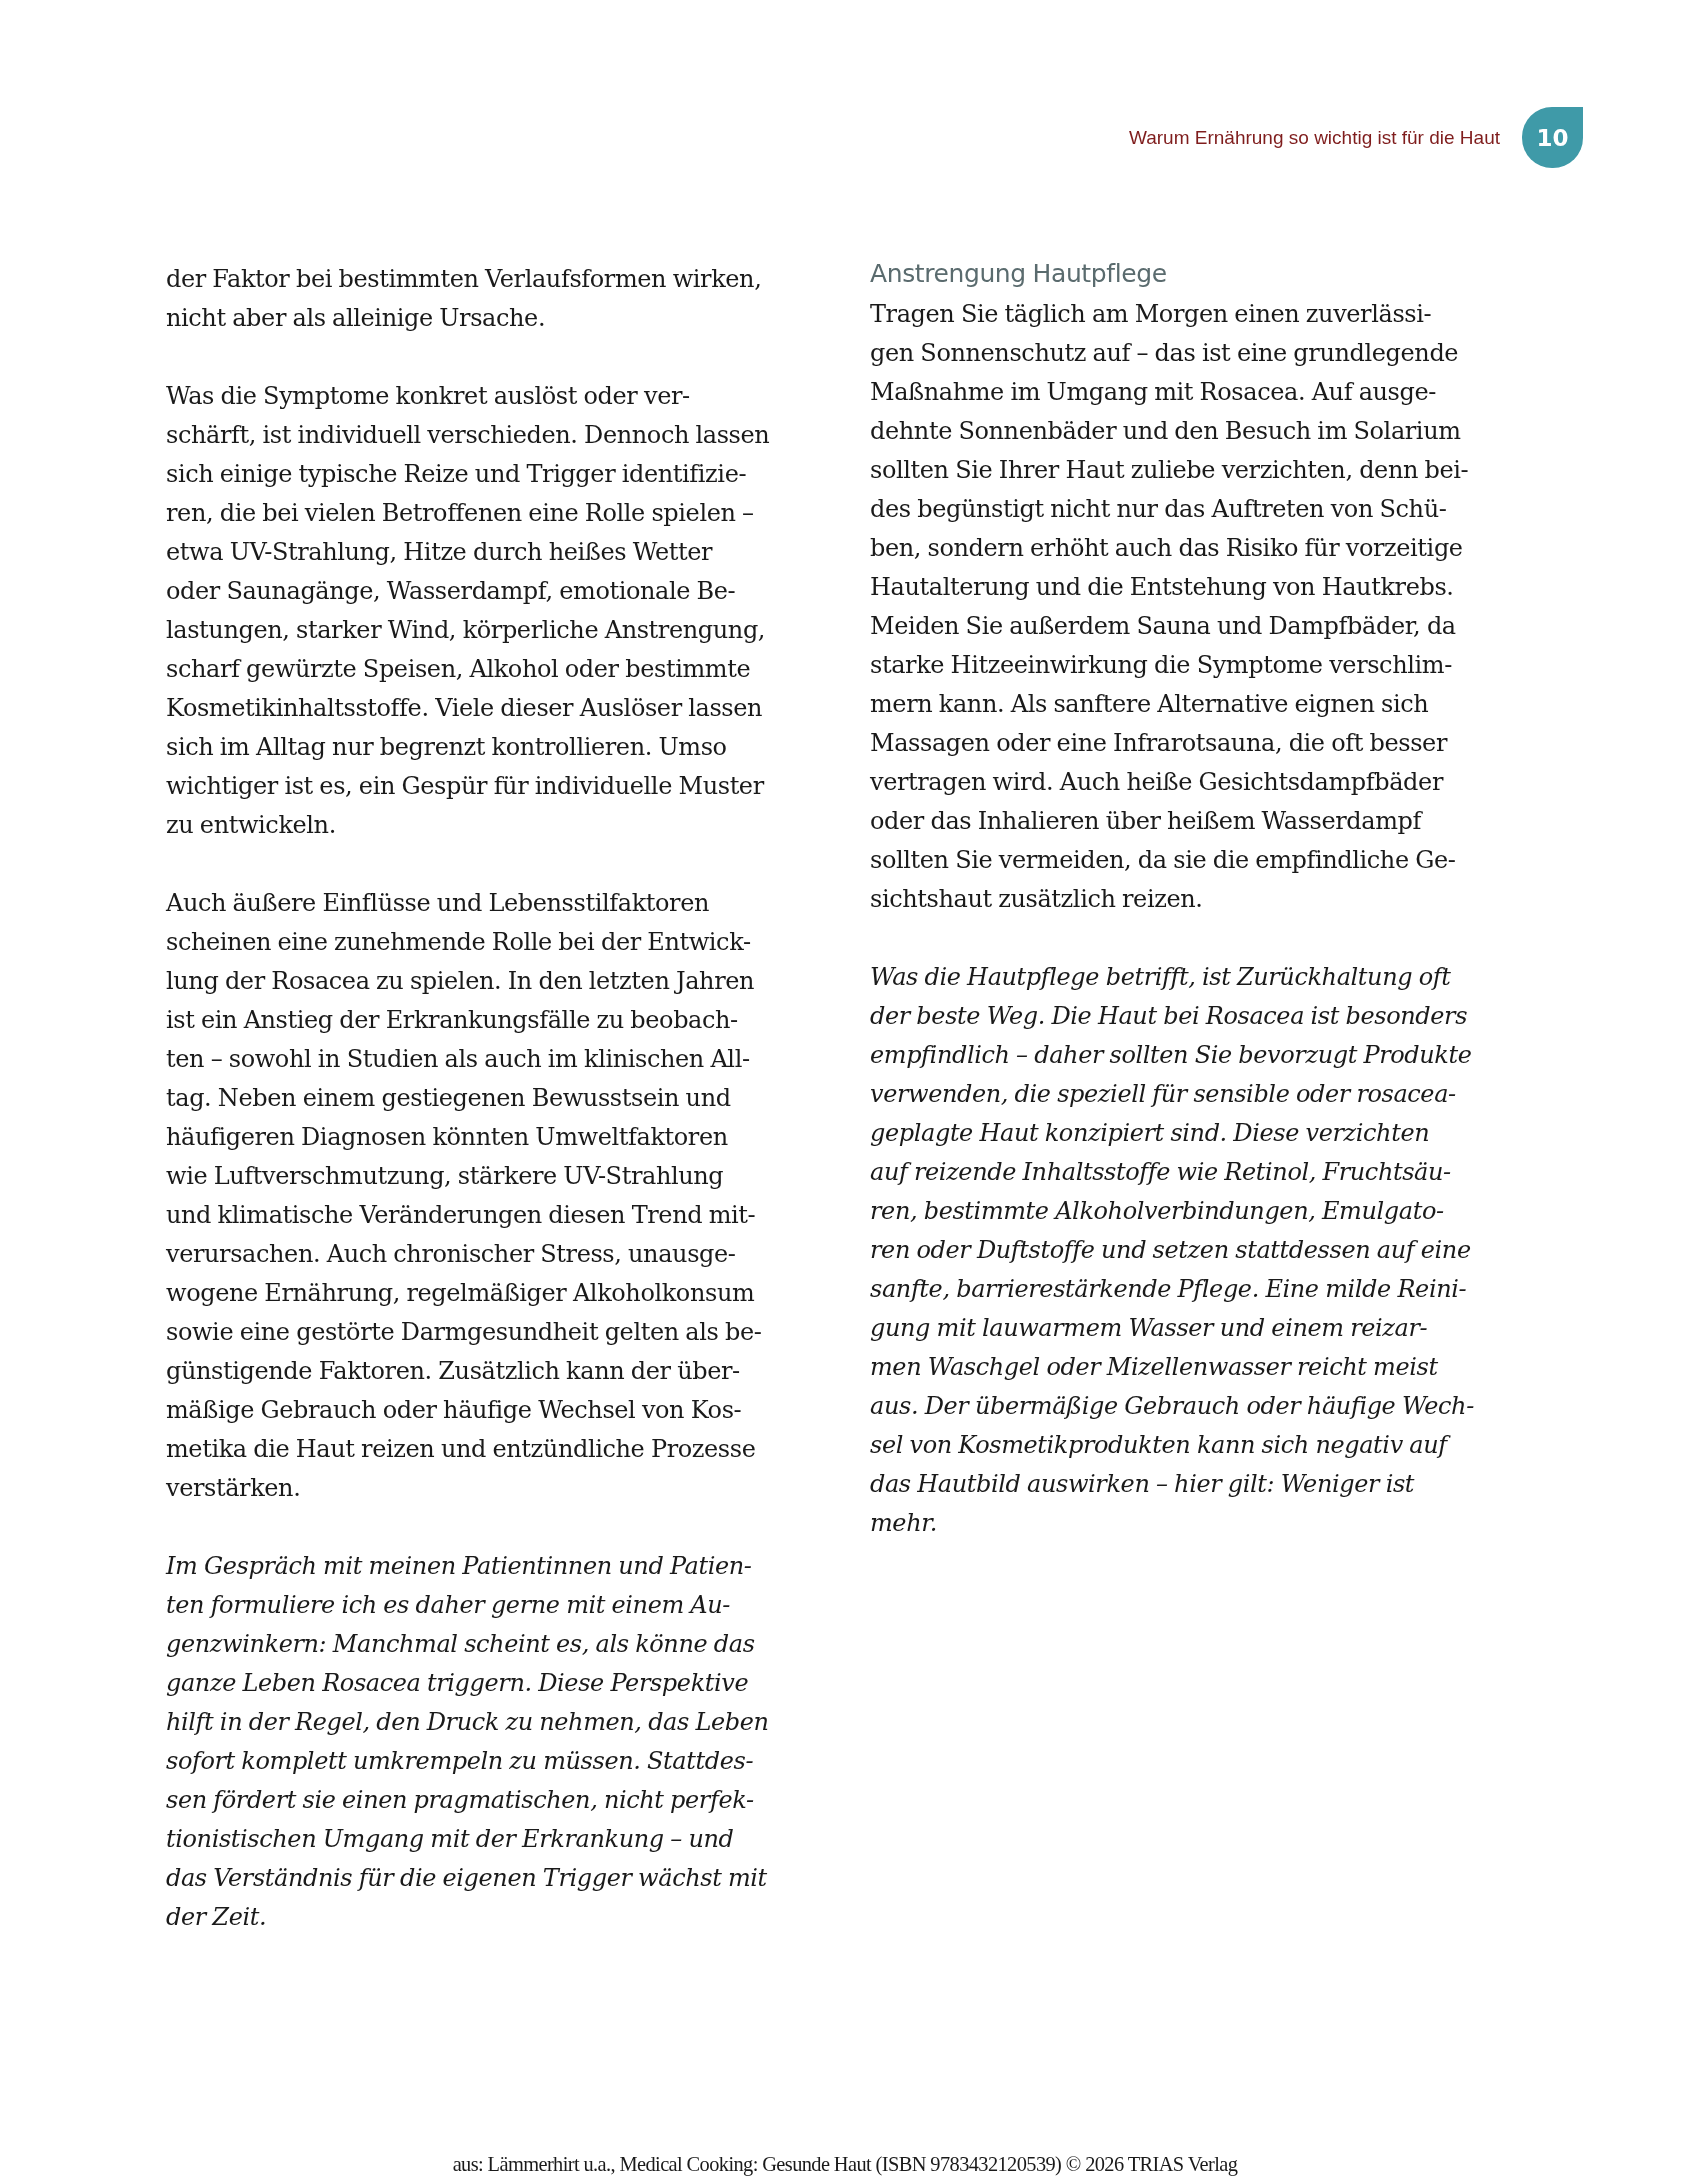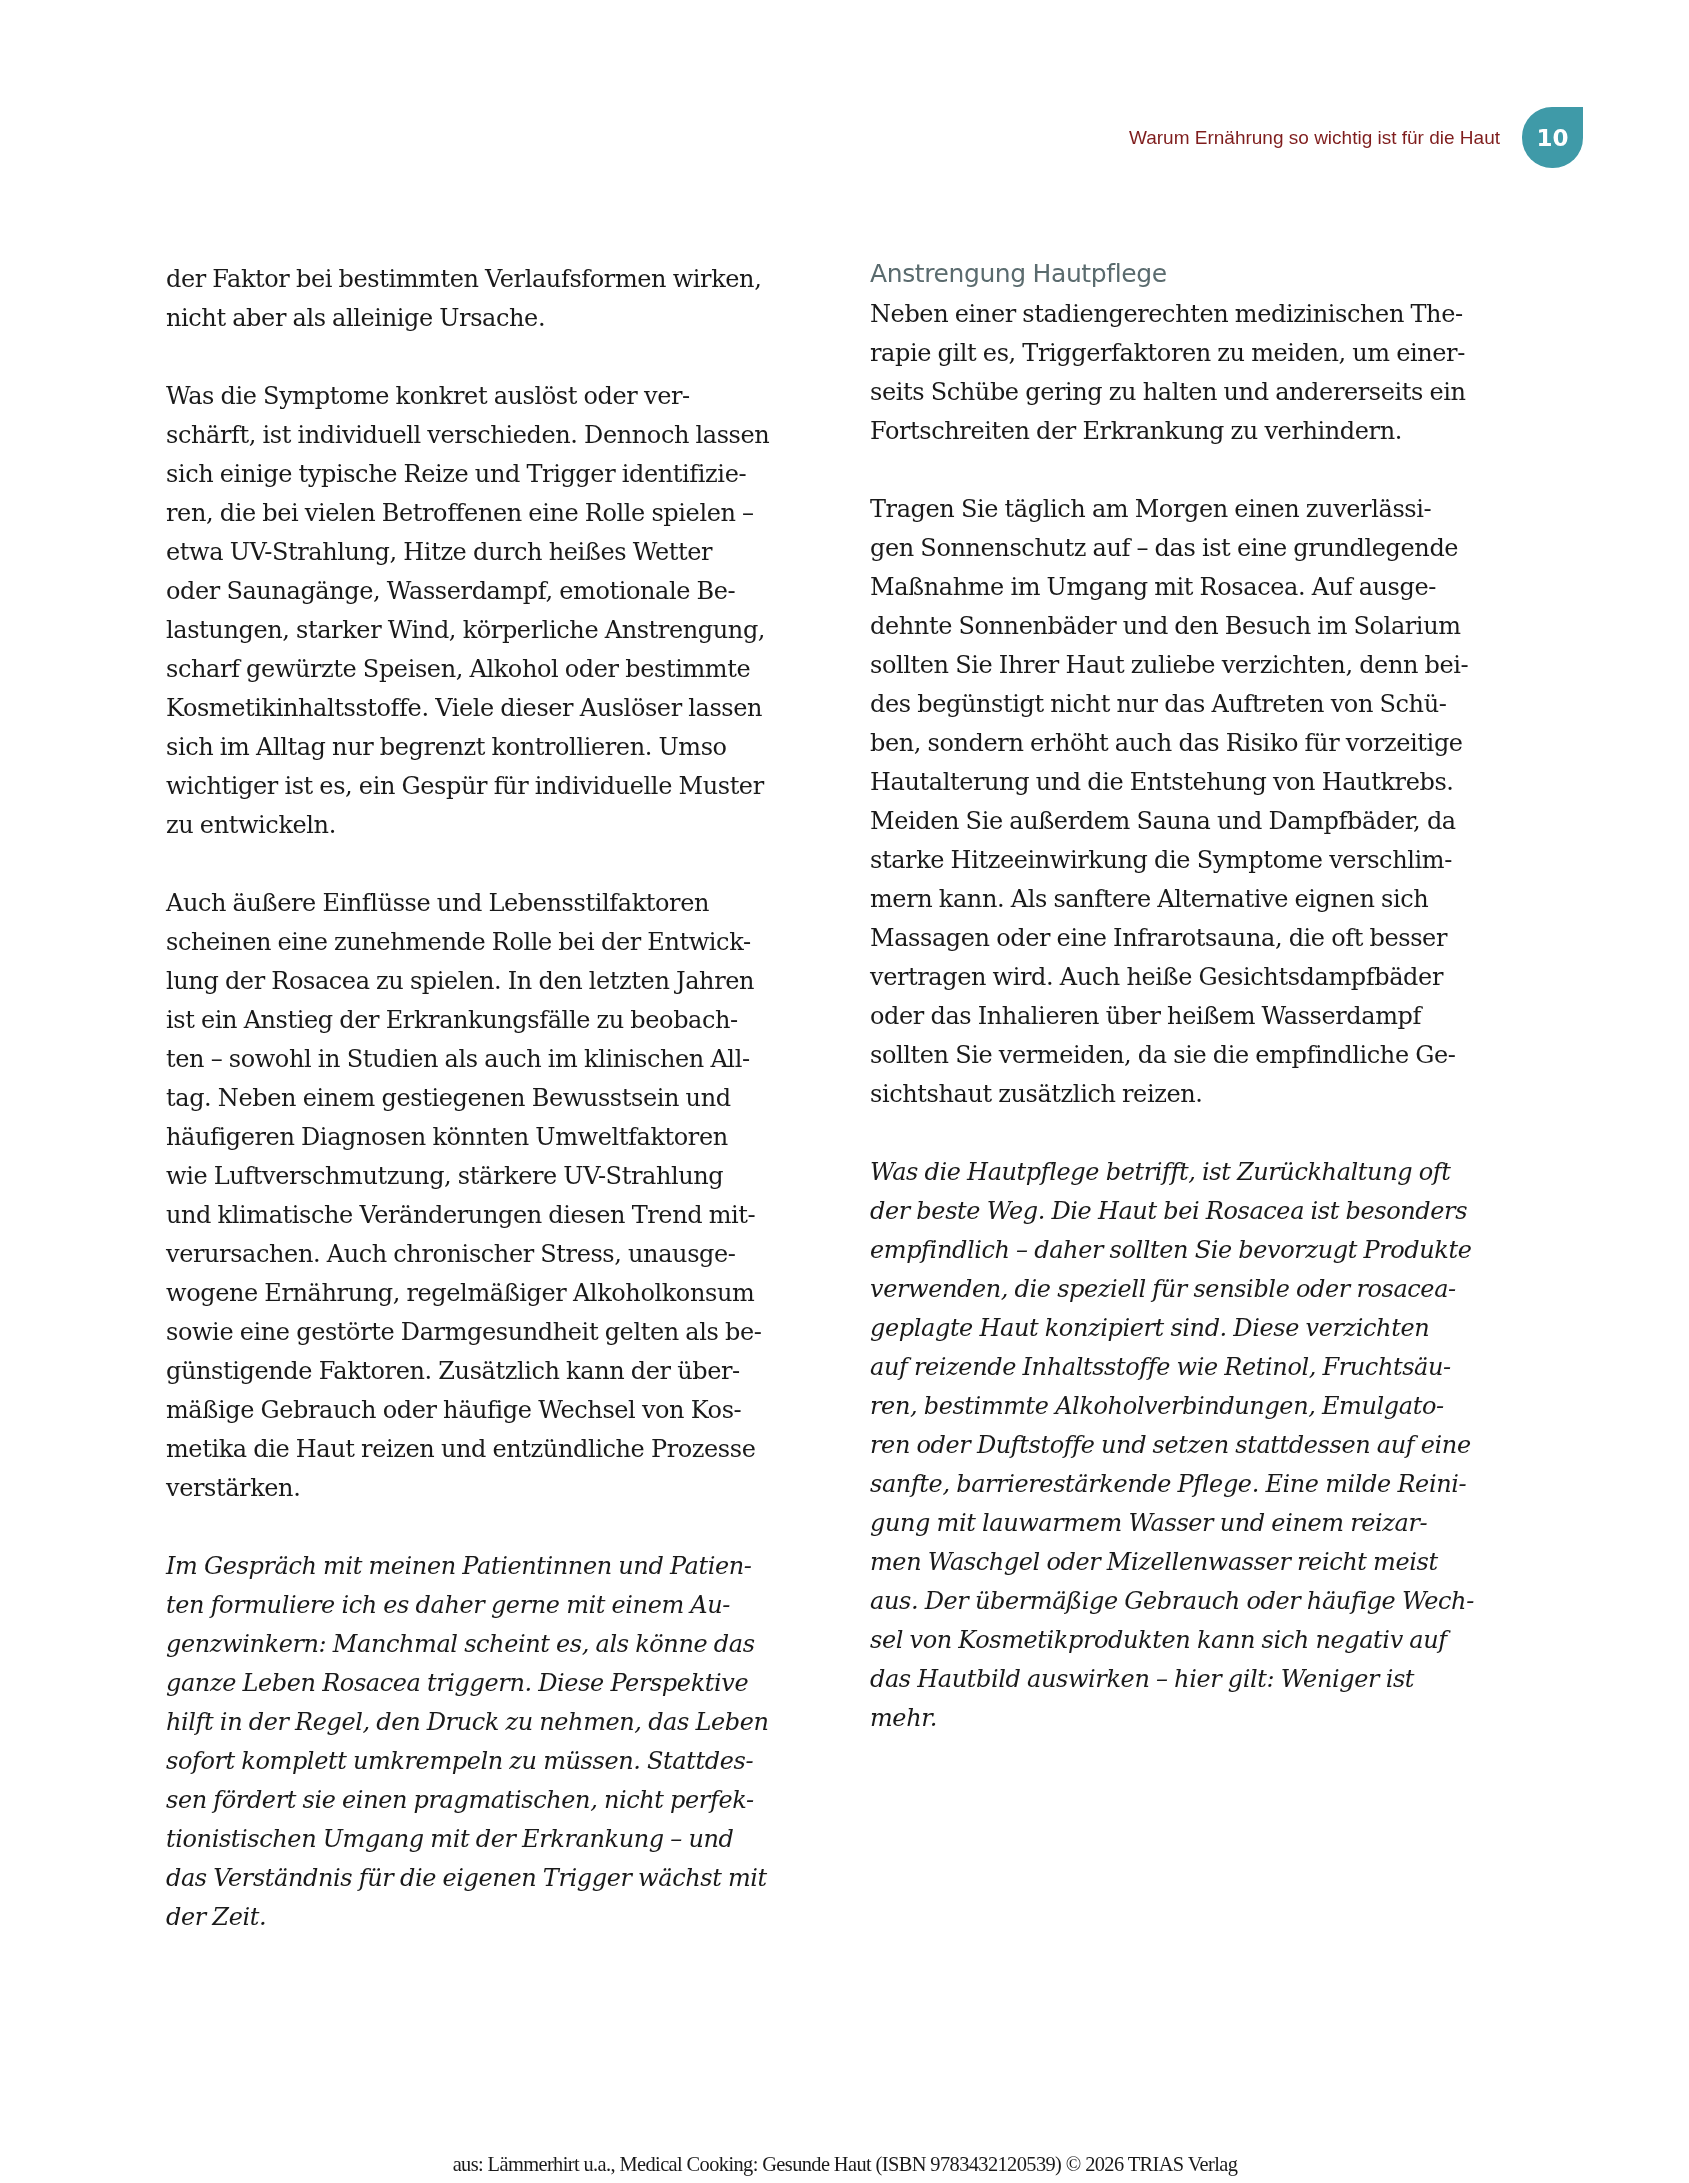--- a/index.html
+++ b/index.html
@@ -128,24 +128,20 @@
 hilft in der Regel, den Druck zu nehmen, das Leben
 sofort komplett umkrempeln zu müssen. Stattdes-
 sen fördert sie einen pragmatischen, nicht perfek-
 tionistischen Umgang mit der Erkrankung – und
 das Verständnis für die eigenen Trigger wächst mit
 der Zeit.</p>
   </section>
 
   <section class="column col-right">
     <h2 class="section-heading">Anstrengung Hautpflege</h2>
-    <p>Neben einer stadiengerechten medizinischen The-
-rapie gilt es, Triggerfaktoren zu meiden, um einer-
-seits Schübe gering zu halten und andererseits ein
-Fortschreiten der Erkrankung zu verhindern.</p>
     <p>Tragen Sie täglich am Morgen einen zuverlässi-
 gen Sonnenschutz auf – das ist eine grundlegende
 Maßnahme im Umgang mit Rosacea. Auf ausge-
 dehnte Sonnenbäder und den Besuch im Solarium
 sollten Sie Ihrer Haut zuliebe verzichten, denn bei-
 des begünstigt nicht nur das Auftreten von Schü-
 ben, sondern erhöht auch das Risiko für vorzeitige
 Hautalterung und die Entstehung von Hautkrebs.
 Meiden Sie außerdem Sauna und Dampfbäder, da
 starke Hitzeeinwirkung die Symptome verschlim-

